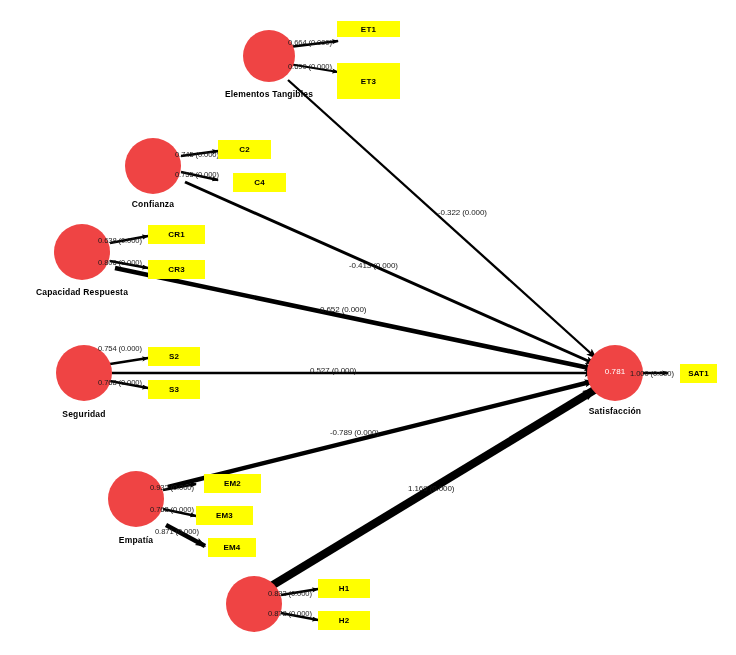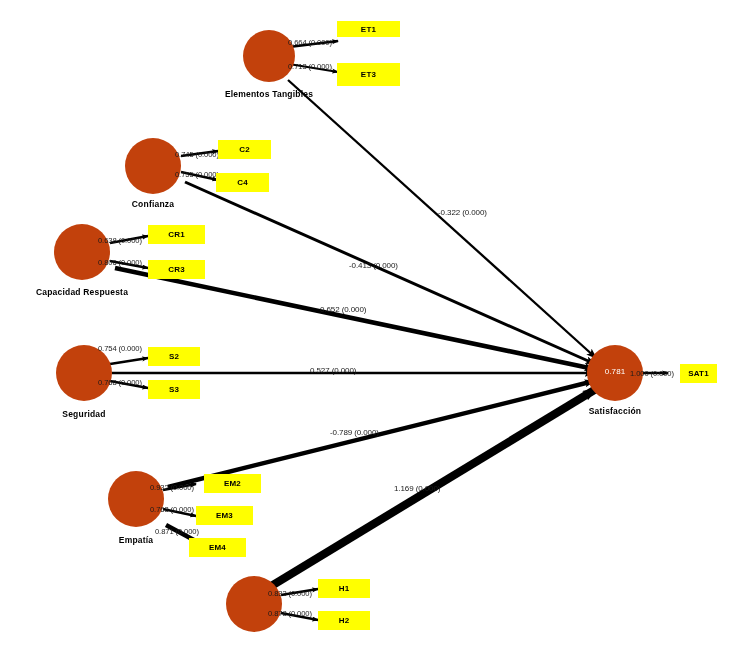--- a/index.html
+++ b/index.html
@@ -20,21 +20,21 @@
   svg.paths {
     position: absolute;
     left: 0;
     top: 0;
     width: 736px;
     height: 655px;
   }
   .construct {
     position: absolute;
     border-radius: 50%;
-    background: #c2410c;
+    background: #ef4444;
     box-sizing: border-box;
   }
   .construct-label {
     position: absolute;
     font-size: 8.5px;
     font-weight: bold;
     color: #000000;
     white-space: nowrap;
     text-align: center;
     letter-spacing: 0.2px;
@@ -135,30 +135,30 @@
       <path d="M115,268 L594,369" stroke="#000000" stroke-width="4.6" fill="none" marker-end="url(#ah-md)"></path>
       <path d="M112,373 L594,373" stroke="#000000" stroke-width="2.6" fill="none" marker-end="url(#ah-md)"></path>
       <path d="M168,487 L594,381" stroke="#000000" stroke-width="4.4" fill="none" marker-end="url(#ah-md)"></path>
       <path d="M268,588 L596,389" stroke="#000000" stroke-width="8.2" fill="none" marker-end="url(#ah-lg)"></path>
     </g>
   </svg>
 
   <div class="construct" style="left:243px; top:30px; width:52px; height:52px;"></div>
   <div class="construct-label" style="left:201px; top:89px; width:136px;">Elementos Tangibles</div>
   <div class="coef-label" style="left:288px; top:38px;">0.664 (0.000)</div>
-  <div class="coef-label" style="left:288px; top:62px;">0.713 (0.000)</div>
+  <div class="coef-label" style="left:288px; top:62px;">0.690 (0.000)</div>
   <div class="indicator" style="left:337px; top:21px; width:63px; height:16px;">ET1</div>
-  <div class="indicator" style="left:337px; top:63px; width:63px; height:23px;">ET3</div>
+  <div class="indicator" style="left:337px; top:63px; width:63px; height:36px;">ET3</div>
 
   <div class="construct" style="left:125px; top:138px; width:56px; height:56px;"></div>
   <div class="construct-label" style="left:108px; top:199px; width:90px;">Confianza</div>
   <div class="coef-label" style="left:175px; top:150px;">0.745 (0.000)</div>
   <div class="coef-label" style="left:175px; top:170px;">0.755 (0.000)</div>
   <div class="indicator" style="left:218px; top:140px; width:53px; height:19px;">C2</div>
-  <div class="indicator" style="left:216px; top:173px; width:53px; height:19px;text-align:right;">C4</div>
+  <div class="indicator" style="left:233px; top:173px; width:53px; height:19px;text-align:right;">C4</div>
 
   <div class="construct" style="left:54px; top:224px; width:56px; height:56px;"></div>
   <div class="construct-label" style="left:22px; top:287px; width:120px;">Capacidad Respuesta</div>
   <div class="coef-label" style="left:98px; top:236px;">0.638 (0.000)</div>
   <div class="coef-label" style="left:98px; top:258px;">0.806 (0.000)</div>
   <div class="indicator" style="left:148px; top:225px; width:57px; height:19px;">CR1</div>
   <div class="indicator" style="left:148px; top:260px; width:57px; height:19px;">CR3</div>
 
   <div class="construct" style="left:56px; top:345px; width:56px; height:56px;"></div>
   <div class="construct-label" style="left:44px; top:409px; width:80px;">Seguridad</div>
@@ -167,36 +167,36 @@
   <div class="indicator" style="left:148px; top:347px; width:52px; height:19px;">S2</div>
   <div class="indicator" style="left:148px; top:380px; width:52px; height:19px;">S3</div>
 
   <div class="construct" style="left:108px; top:471px; width:56px; height:56px;"></div>
   <div class="construct-label" style="left:96px; top:535px; width:80px;">Empatía</div>
   <div class="coef-label" style="left:150px; top:483px;">0.932 (0.000)</div>
   <div class="coef-label" style="left:150px; top:505px;">0.763 (0.000)</div>
   <div class="coef-label" style="left:155px; top:527px;">0.871 (0.000)</div>
   <div class="indicator" style="left:204px; top:474px; width:57px; height:19px;">EM2</div>
   <div class="indicator" style="left:196px; top:506px; width:57px; height:19px;text-align:right;">EM3</div>
-  <div class="indicator" style="left:189px; top:538px; width:57px; height:19px;">EM4</div>
+  <div class="indicator" style="left:208px; top:538px; width:48px; height:19px;">EM4</div>
 
   <div class="construct" style="left:226px; top:576px; width:56px; height:56px;"></div>
   <div class="construct-label" style="left:214px; top:638px; width:80px;"></div>
   <div class="coef-label" style="left:268px; top:589px;text-align:center;">0.833 (0.000)</div>
   <div class="coef-label" style="left:268px; top:609px;">0.878 (0.000)</div>
   <div class="indicator" style="left:318px; top:579px; width:52px; height:19px;">H1</div>
   <div class="indicator" style="left:318px; top:611px; width:52px; height:19px;">H2</div>
 
   <div class="construct" style="left:587px; top:345px; width:56px; height:56px;">
     <div class="r2-value" style="top:22px;">0.781</div>
   </div>
   <div class="construct-label" style="left:575px; top:406px; width:80px;">Satisfacción</div>
   <div class="coef-label" style="left:630px; top:369px;">1.000 (0.000)</div>
   <div class="indicator" style="left:680px; top:364px; width:37px; height:19px;">SAT1</div>
 
   <div class="path-label" style="left:438px; top:208px;">-0.322 (0.000)</div>
   <div class="path-label" style="left:349px; top:261px;">-0.413 (0.000)</div>
   <div class="path-label" style="left:320px; top:305px;">0.652 (0.000)</div>
   <div class="path-label" style="left:310px; top:366px;">0.527 (0.000)</div>
   <div class="path-label" style="left:330px; top:428px;">-0.789 (0.000)</div>
-  <div class="path-label" style="left:394px; top:484px;">1.169 (0.000)</div>
+  <div class="path-label" style="left:408px; top:484px;">1.169 (0.000)</div>
 
 </div>
 
 </body></html>

